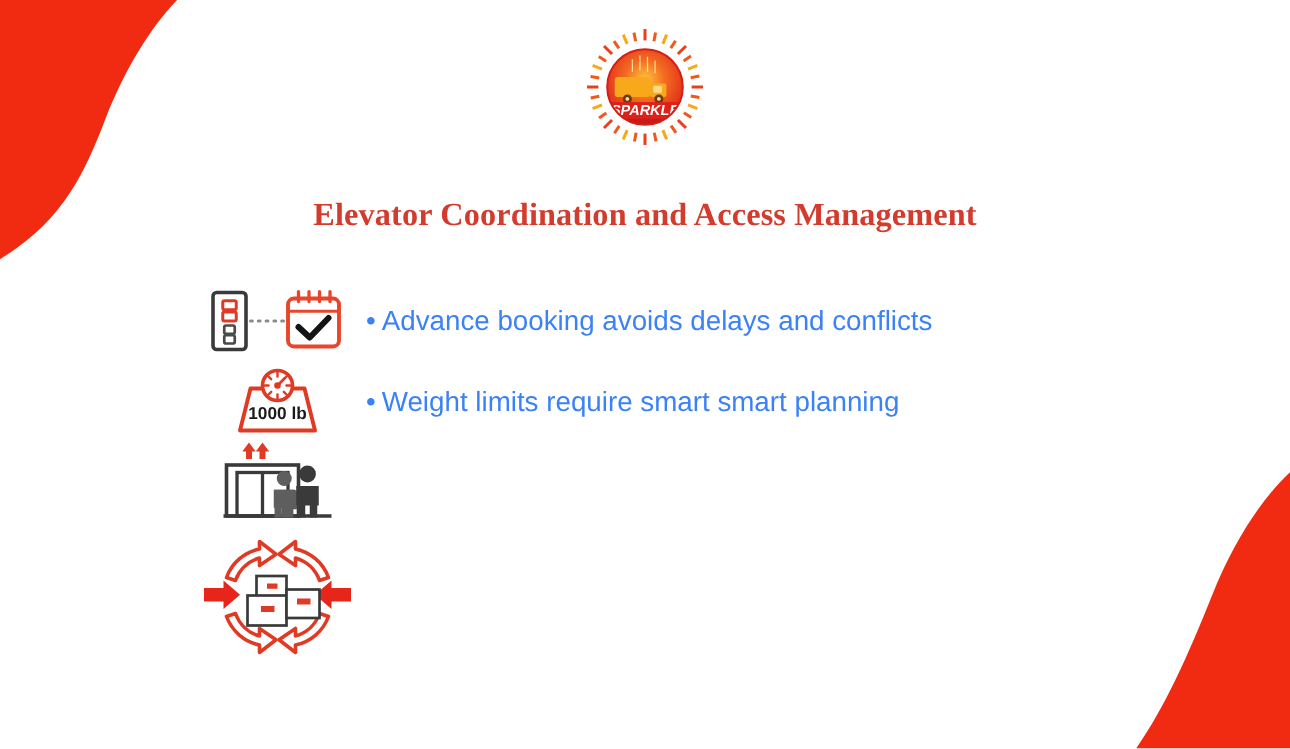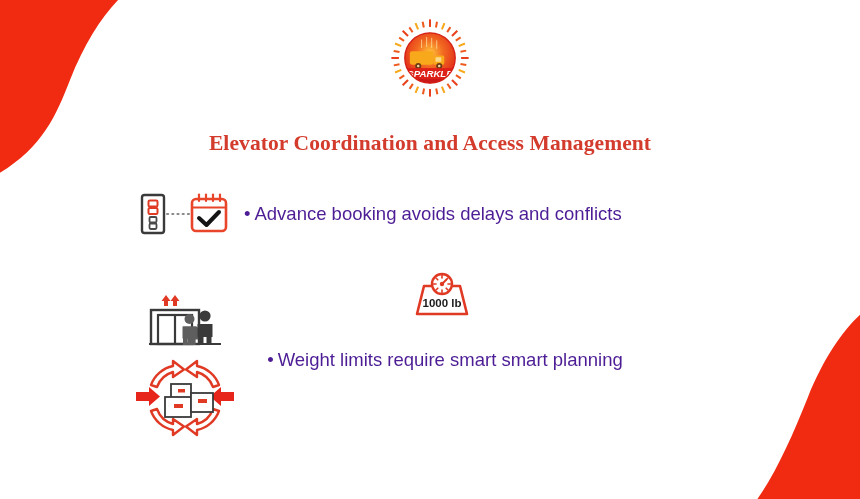--- a/index.html
+++ b/index.html
@@ -21,26 +21,26 @@
   #title{position:absolute;left:0;right:0;top:131px;text-align:center;
          font-size:21.5px;font-weight:bold;color:#D33B2C;letter-spacing:.1px;
          font-family:Liberation Serif, serif;}
 
   
   #rows{position:absolute;left:132px;top:186px;width:620px;}
   .row{display:flex;align-items:center;height:auto;}
   .row-icon{width:106px;flex:0 0 106px;display:flex;align-items:center;
             justify-content:center;}
   .row-icon svg{display:block;}
-  .row-text{font-size:18.5px;color:#4c1d95;line-height:1.25;white-space:nowrap;
+  .row-text{font-size:18.5px;color:#3b82f6;line-height:1.25;white-space:nowrap;
             font-family:"Liberation Sans",sans-serif;padding-left:6px;}
   .bullet{display:inline-block;margin-right:4px;}
 
   #row-0{height:56px;}
-  #row-1{height:52px;flex-direction:column;}
+  #row-1{height:52px;}
   #row-2{height:56px;}
   #row-3{height:96px;}
 </style>
 </head>
 <body>
 
 <div id="slide">
 
   <svg class="deco" id="deco-tl" viewBox="0 0 180 190" preserveAspectRatio="none">
     <path d="M0,0 L122,0 C104,18 86,46 72,82 C58,118 44,150 0,176 Z" fill="#F02B12"></path>

